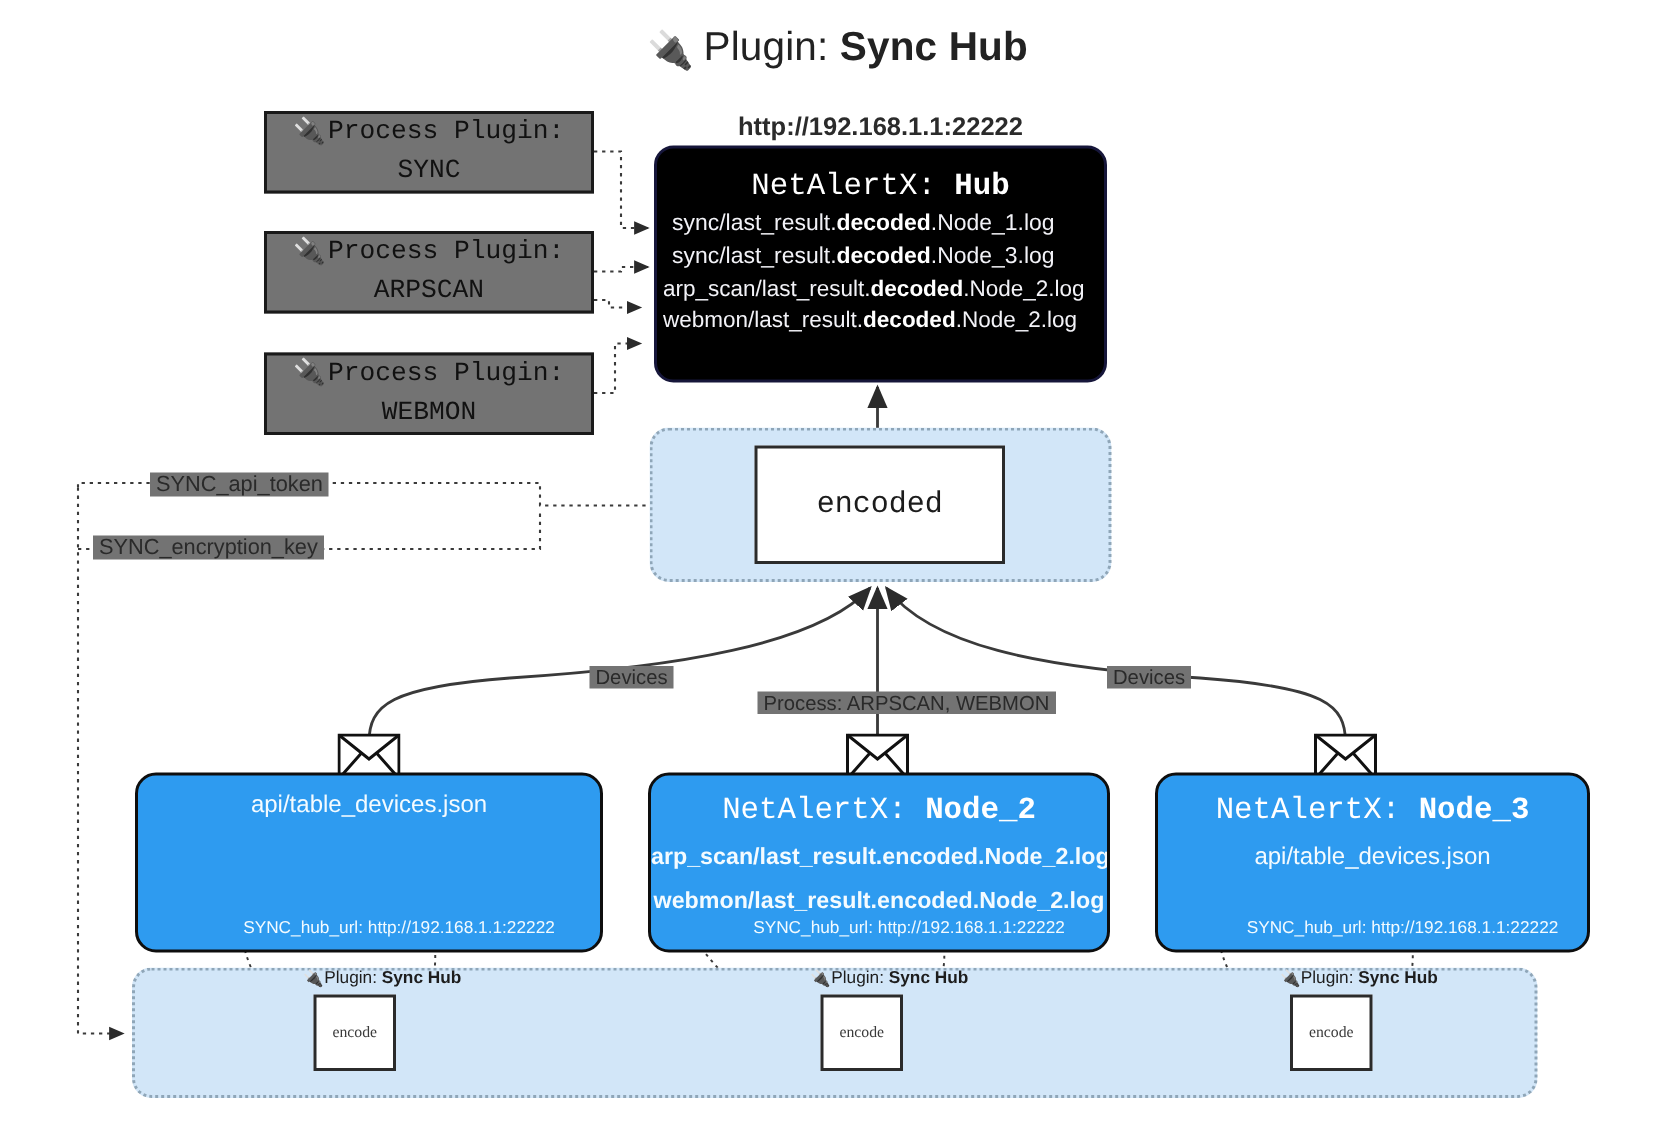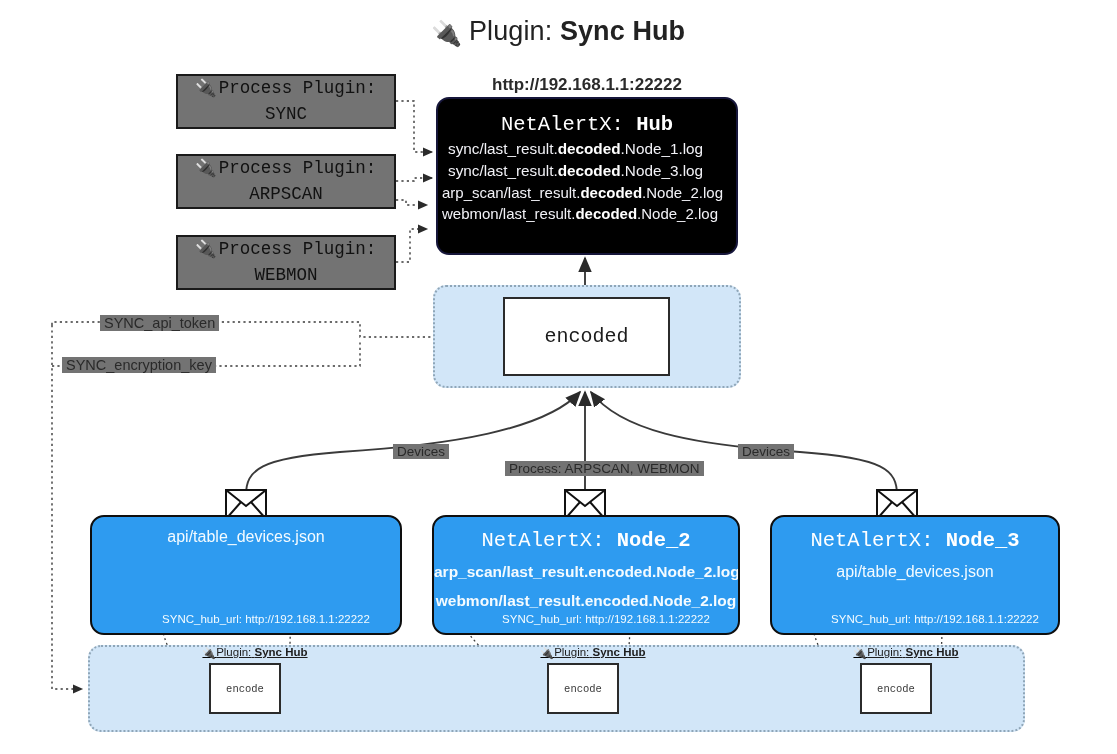--- a/index.html
+++ b/index.html
@@ -86,27 +86,27 @@
     position:absolute;left:0;bottom:8px;width:100%;text-align:center;
     font-size:11.5px;color:#f3fbff;white-space:nowrap;padding-left:20px;
   }
 
   
   #encode-wrap{
     left:88px;top:645px;width:937px;height:87px;
     background:#d2e6f8;border:2px dotted #8fa6b8;border-radius:13px;
   }
   .enc{
-    width:72px;height:51px;background:#ffffff;border:2px solid #2b2b2b;
+    width:55px;height:51px;background:#ffffff;border:2px solid #2b2b2b;
     display:flex;align-items:center;justify-content:center;
     font-size:10.5px;color:#3a3a3a;
-    font-family:Liberation Mono, monospace;
+    font-family:Liberation Serif, serif;
   }
   .enclabel{
-    font-size:11.5px;color:#1d1d1d;white-space:nowrap;text-align:center;text-decoration:underline;
+    font-size:11.5px;color:#1d1d1d;white-space:nowrap;text-align:center;
   }
   .enclabel b{font-weight:bold;}
   .enclabel .pg{filter:grayscale(1) contrast(1.3);font-size:11px;vertical-align:-1px;}
 
   
   .elabel{
     font-size:13.5px;color:#2a2a2a;white-space:nowrap;background:#737373;
     padding:0 4px;
   }
   .elabel.tok{font-size:14.5px;}

